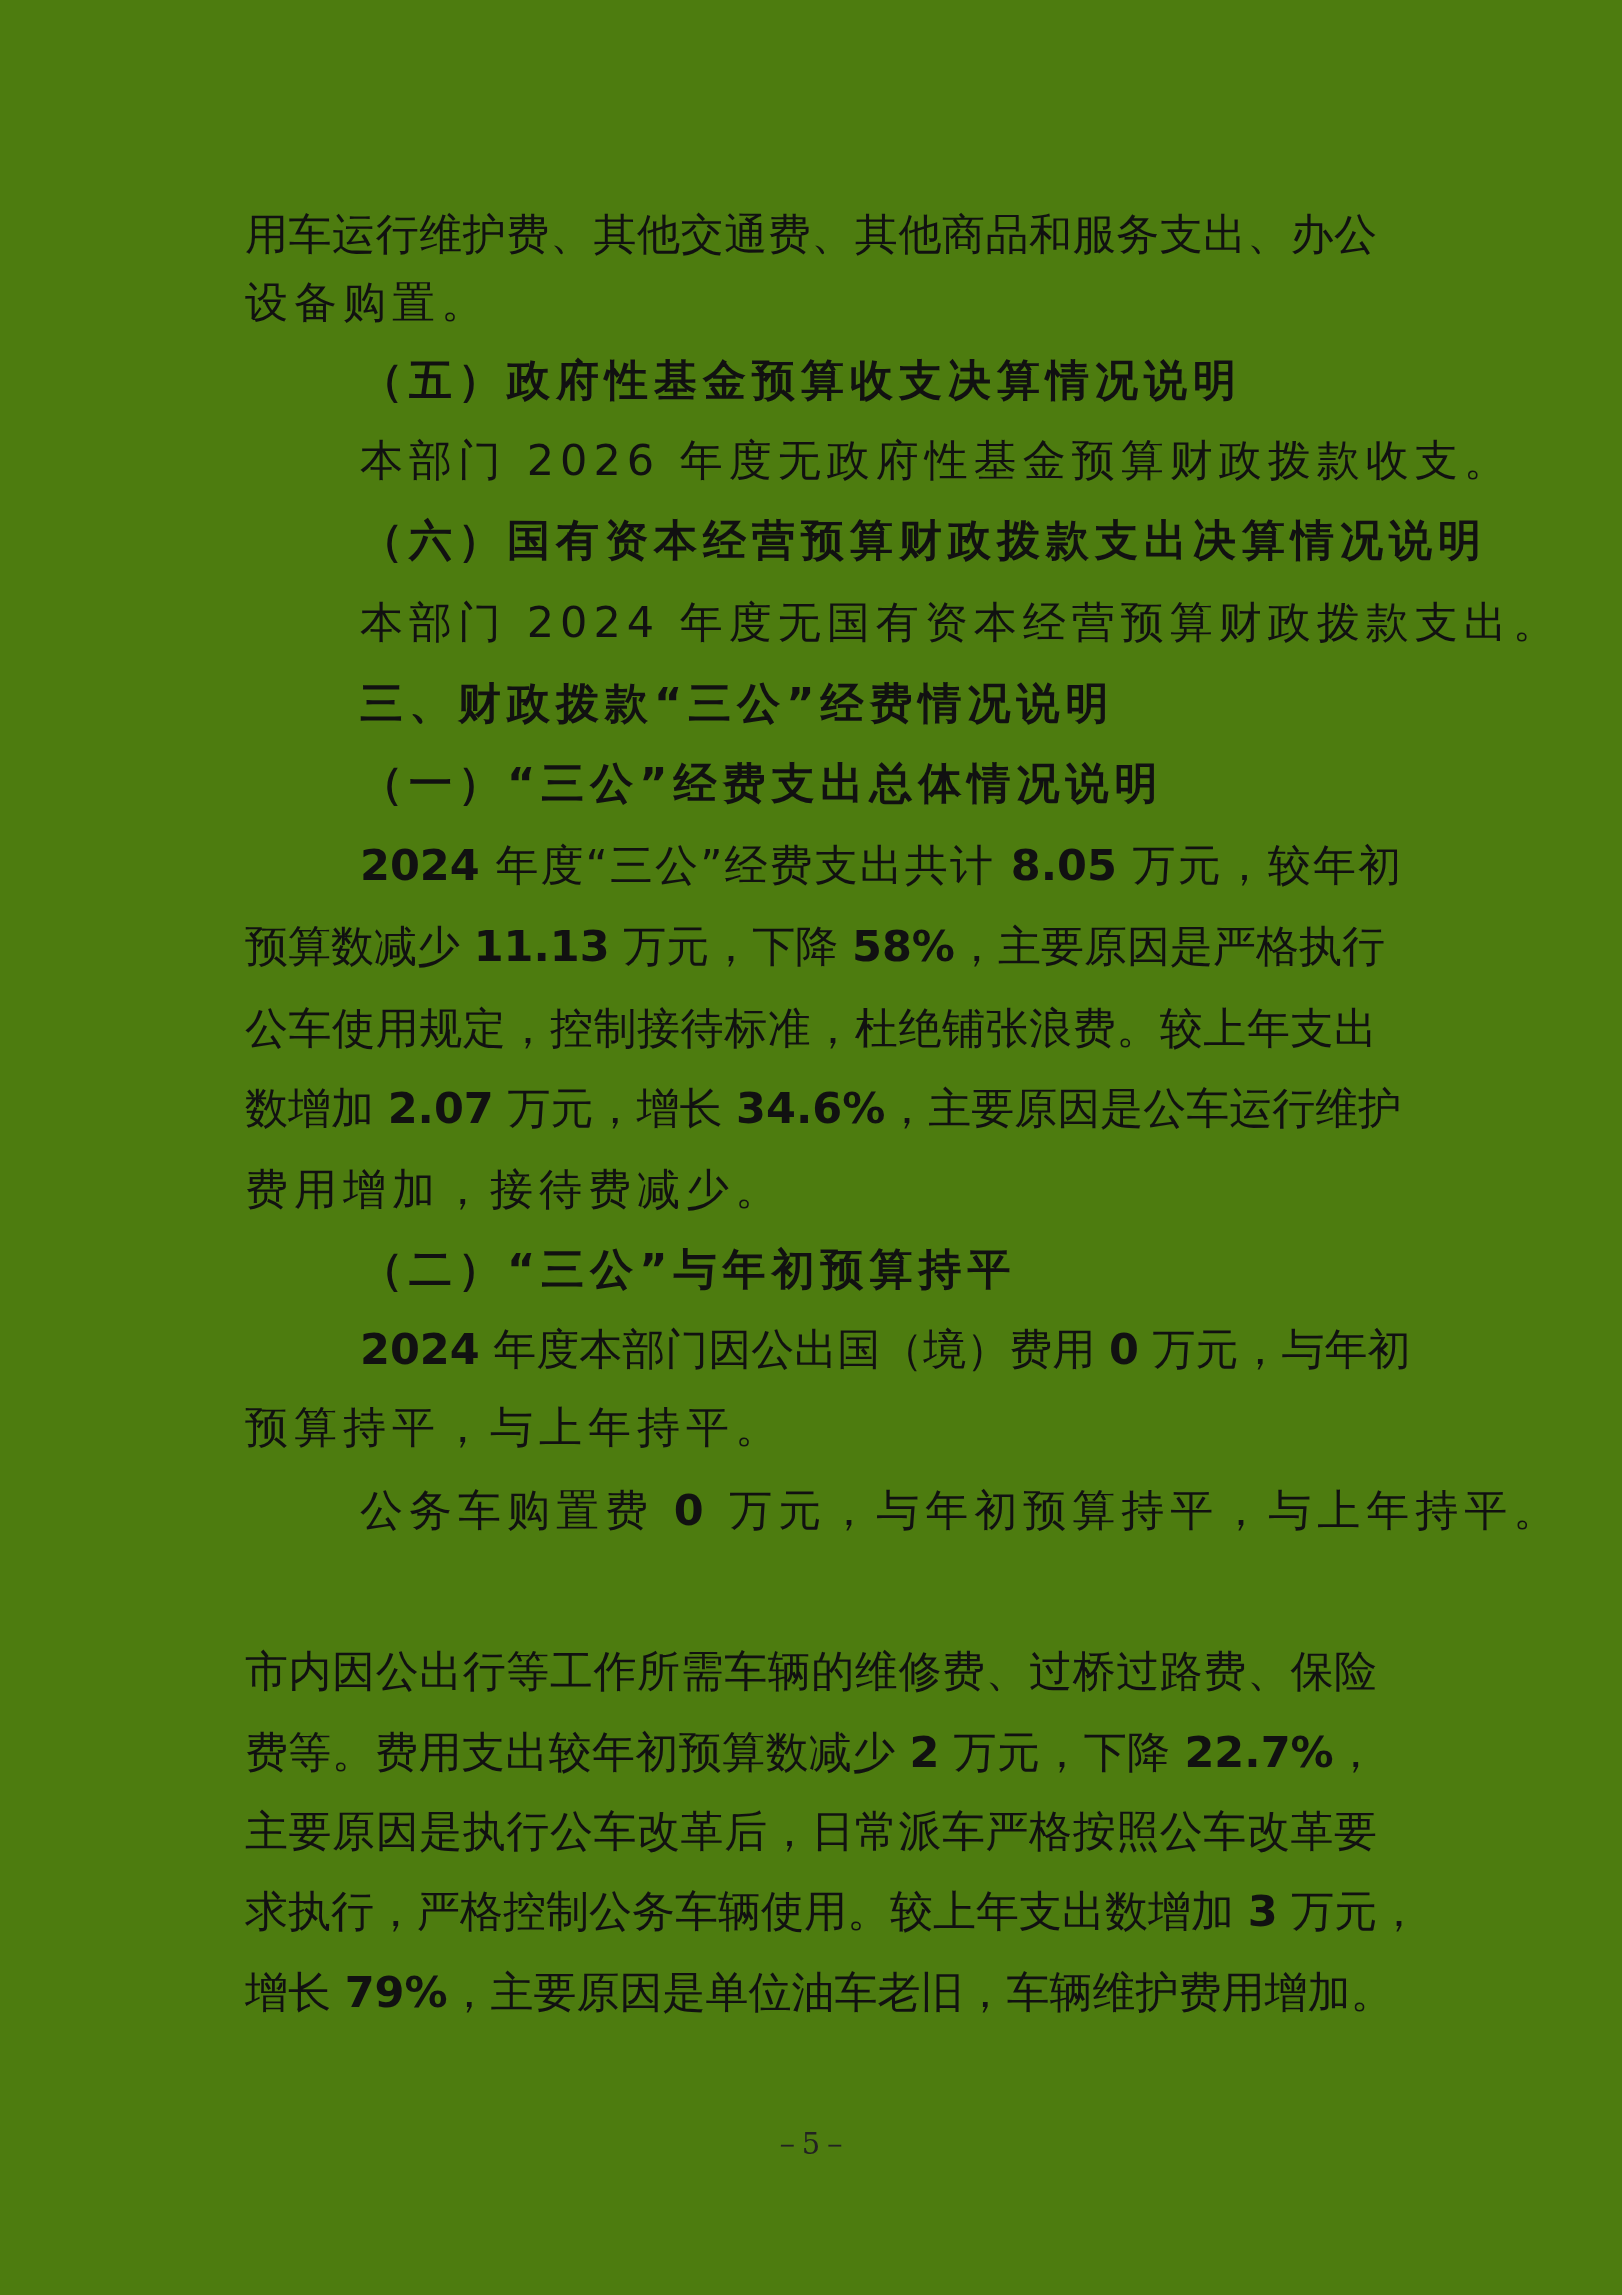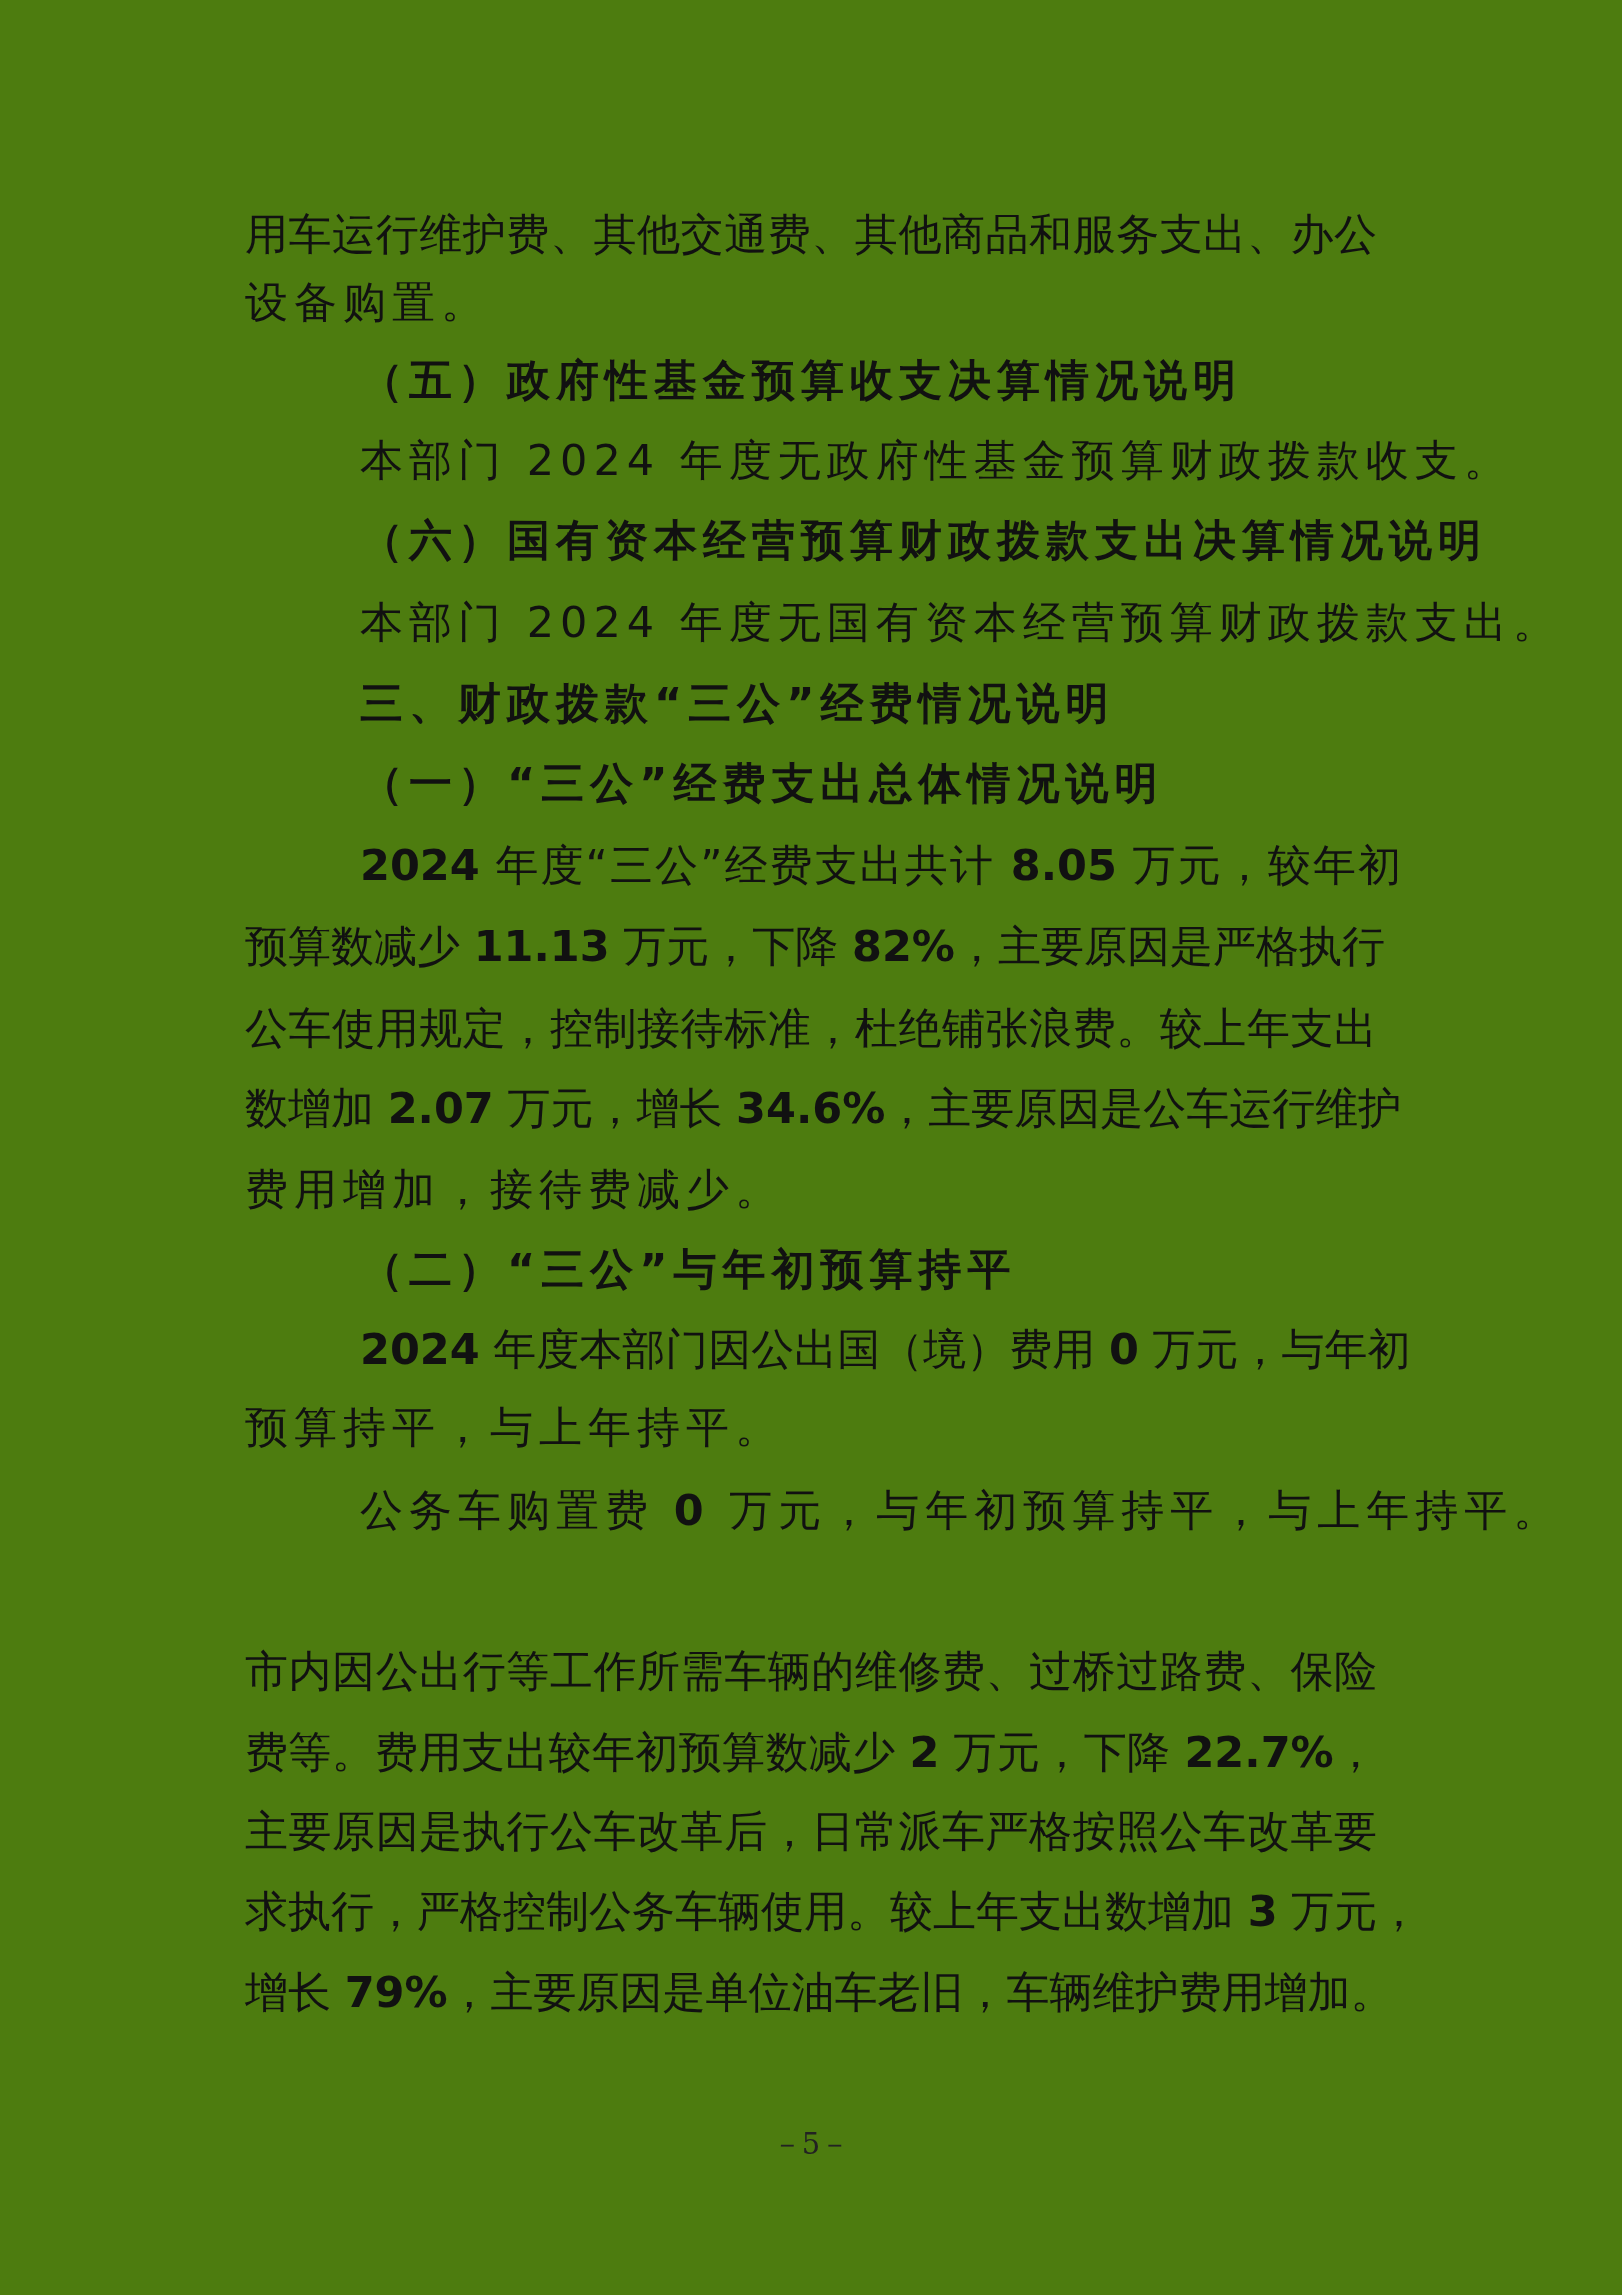--- a/index.html
+++ b/index.html
@@ -18,34 +18,34 @@
 </style>
 </head>
 <body>
 
 <div class="page">
 
   <div class="line full" style="top:205px">用车运行维护费、其他交通费、其他商品和服务支出、办公</div>
   <div class="line left" style="top:273px">设备购置。</div>
 
   <div class="line indent left heading" style="top:351px">（五）政府性基金预算收支决算情况说明</div>
-  <div class="line indent left" style="top:431px">本部门 2024 年度无政府性基金预算财政拨款收支。</div>
+  <div class="line indent left" style="top:431px">本部门 2026 年度无政府性基金预算财政拨款收支。</div>
 
   <div class="line indent left heading" style="top:511px">（六）国有资本经营预算财政拨款支出决算情况说明</div>
   <div class="line indent left" style="top:593px">本部门 2024 年度无国有资本经营预算财政拨款支出。</div>
 
   <div class="line indent left heading" style="top:674px">三、财政拨款“三公”经费情况说明</div>
 
   <div class="line indent left heading" style="top:754px">（一）“三公”经费支出总体情况说明</div>
 
   <div class="line indent full" style="top:836px">
     <span class="num">2024</span><span> 年度“三公”经费支出共计 </span><span class="num">8.05</span><span> 万元，较年初</span>
   </div>
   <div class="line full" style="top:917px">
-    <span>预算数减少 </span><span class="num">11.13</span><span> 万元，下降 </span><span class="num">82%</span><span>，主要原因是严格执行</span>
+    <span>预算数减少 </span><span class="num">11.13</span><span> 万元，下降 </span><span class="num">58%</span><span>，主要原因是严格执行</span>
   </div>
   <div class="line full" style="top:999px">公车使用规定，控制接待标准，杜绝铺张浪费。较上年支出</div>
   <div class="line full" style="top:1079px">
     <span>数增加 </span><span class="num">2.07</span><span> 万元，增长 </span><span class="num">34.6%</span><span>，主要原因是公车运行维护</span>
   </div>
   <div class="line left" style="top:1160px">费用增加，接待费减少。</div>
 
   <div class="line indent left heading" style="top:1240px">（二）“三公”与年初预算持平</div>
 
   <div class="line indent full" style="top:1320px">

